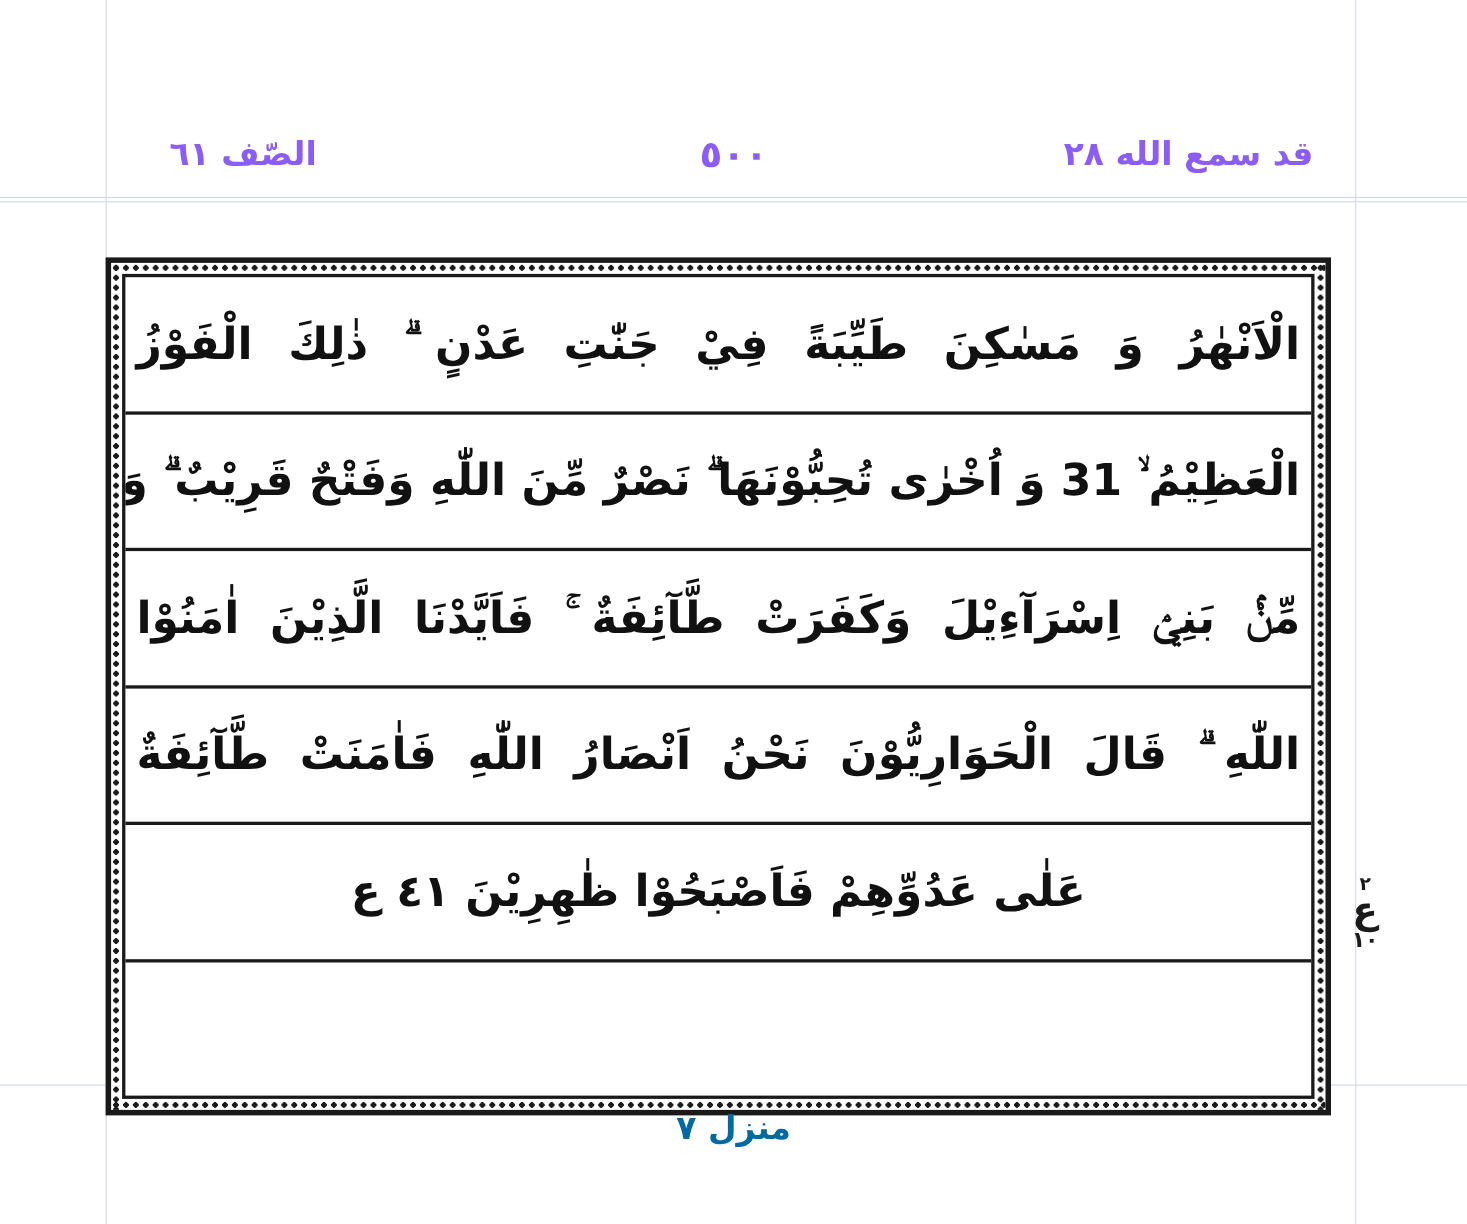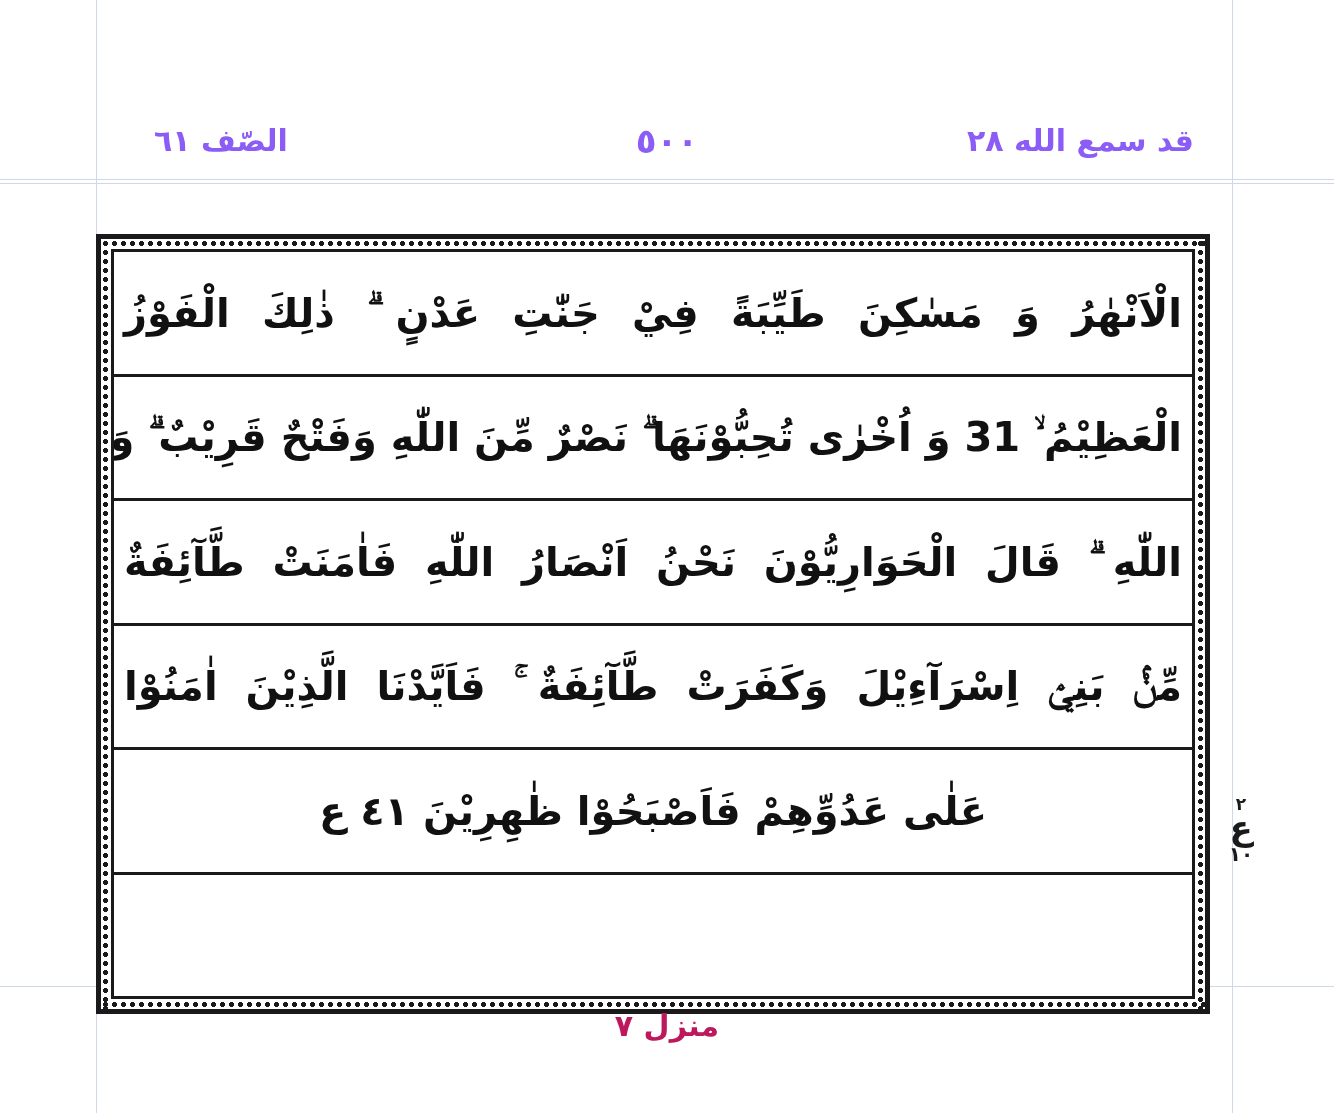--- a/index.html
+++ b/index.html
@@ -145,21 +145,21 @@
     position: absolute;
     left: 0;
     right: 0;
     top: 1008px;
     text-align: center;
   }
   .footer-text {
     display: inline-block;
     font-size: 30px;
     font-weight: 700;
-    color: #be185d;
+    color: #0369a1;
     direction: rtl;
     font-family: "DejaVu Sans", sans-serif;
   }
 </style>
 </head>
 <body>
 
 <div class="guide-v" style="left:96px;"></div>
 <div class="guide-v" style="left:1232px;"></div>
 <div class="guide-h" style="top:179px;"></div>
@@ -179,24 +179,24 @@
   <div class="frame-bead-col bead-right"></div>
 
   <div class="mushaf-inner">
     <div class="ayah-line">
       <div class="ayah-text ayah-justified">الْاَنْهٰرُ وَ مَسٰكِنَ طَيِّبَةً فِيْ جَنّٰتِ عَدْنٍ ۗ ذٰلِكَ الْفَوْزُ</div>
     </div>
     <div class="ayah-line">
       <div class="ayah-text ayah-justified">الْعَظِيْمُ ۙ 13 وَ اُخْرٰى تُحِبُّوْنَهَا ۗ نَصْرٌ مِّنَ اللّٰهِ وَفَتْحٌ قَرِيْبٌ ۗ وَ</div>
     </div>
     <div class="ayah-line">
+      <div class="ayah-text ayah-justified">مِّنْۢ بَنِيْۤ اِسْرَآءِيْلَ وَكَفَرَتْ طَّآئِفَةٌ ۚ فَاَيَّدْنَا الَّذِيْنَ اٰمَنُوْا</div>
+    </div>
+    <div class="ayah-line">
       <div class="ayah-text ayah-justified">اللّٰهِ ۗ قَالَ الْحَوَارِيُّوْنَ نَحْنُ اَنْصَارُ اللّٰهِ فَاٰمَنَتْ طَّآئِفَةٌ</div>
-    </div>
-    <div class="ayah-line">
-      <div class="ayah-text ayah-justified">مِّنْۢ بَنِيْۤ اِسْرَآءِيْلَ وَكَفَرَتْ طَّآئِفَةٌ ۚ فَاَيَّدْنَا الَّذِيْنَ اٰمَنُوْا</div>
     </div>
     <div class="ayah-line">
       <div class="ayah-text ayah-centered">عَلٰى عَدُوِّهِمْ فَاَصْبَحُوْا ظٰهِرِيْنَ ١٤ ع</div>
     </div>
     <div class="ayah-line blank">
       <div class="ayah-text ayah-centered"></div>
     </div>
   </div>
 </div>
 

